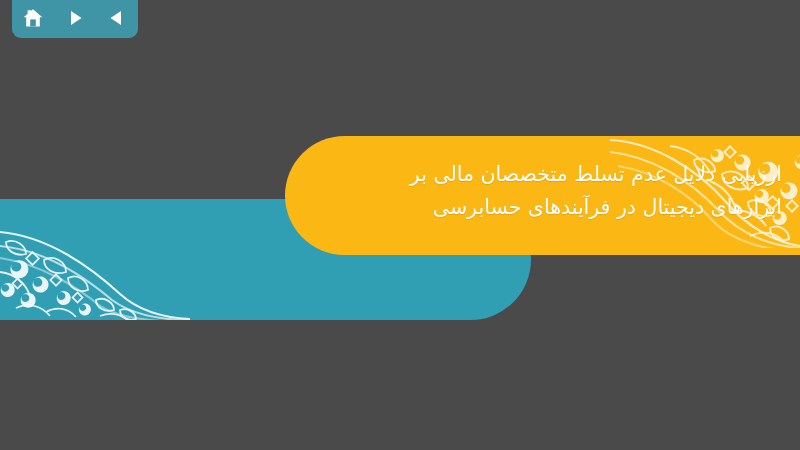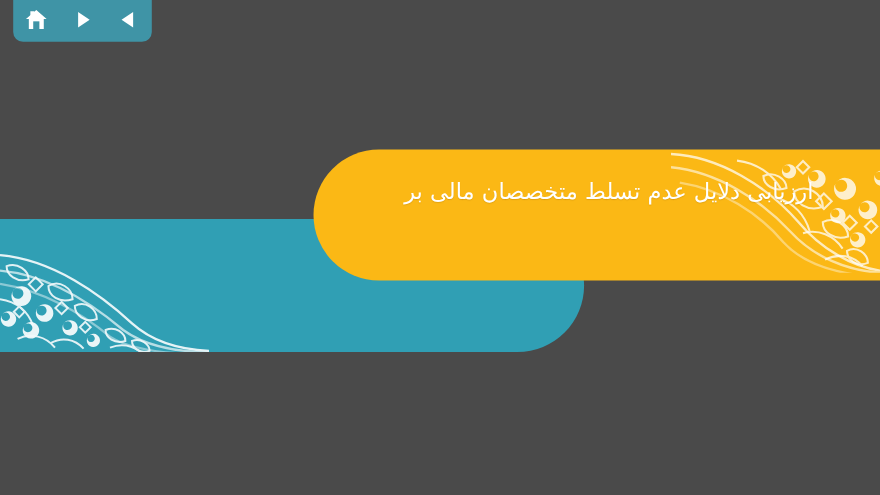--- a/index.html
+++ b/index.html
@@ -86,21 +86,21 @@
     height: 112px;
     pointer-events: none;
   }
 
   
   #title-block {
     position: absolute;
     right: 18px;
     top: 22px;
     left: 40px;
-    text-align: center;
+    text-align: right;
     direction: rtl;
     z-index: 5;
   }
   .title-line {
     color: #ffffff;
     font-size: 20.5px;
     line-height: 33px;
     font-weight: 400;
     white-space: nowrap;
     text-shadow: 0 1px 1px rgba(120, 78, 0, 0.18);
@@ -175,20 +175,21 @@
         <rect x="178" y="66" width="8" height="8" transform="rotate(45 182 70)"></rect>
         <path d="M96,44 c16,4 26,16 30,30"></path>
         <path d="M120,76 c14,-4 28,2 36,14"></path>
         <path d="M140,100 c12,-6 26,-4 34,6"></path>
         <path d="M60,10 c18,2 32,12 40,26"></path>
       </g>
     </svg>
 
     <div id="title-block">
       <div class="title-line">ارزیابی دلایل عدم تسلط متخصصان مالی بر</div>
+      <div class="title-line">ابزارهای دیجیتال در فرآیندهای حسابرسی</div>
     </div>
   </div>
 
   <div id="navbar">
 
     <div class="navbtn" title="قبلی">
       <span>
         <svg width="20" height="20" viewBox="0 0 20 20" aria-hidden="true">
           <polygon points="14,3 14,17 3.5,10" fill="#ffffff"></polygon>
         </svg>

